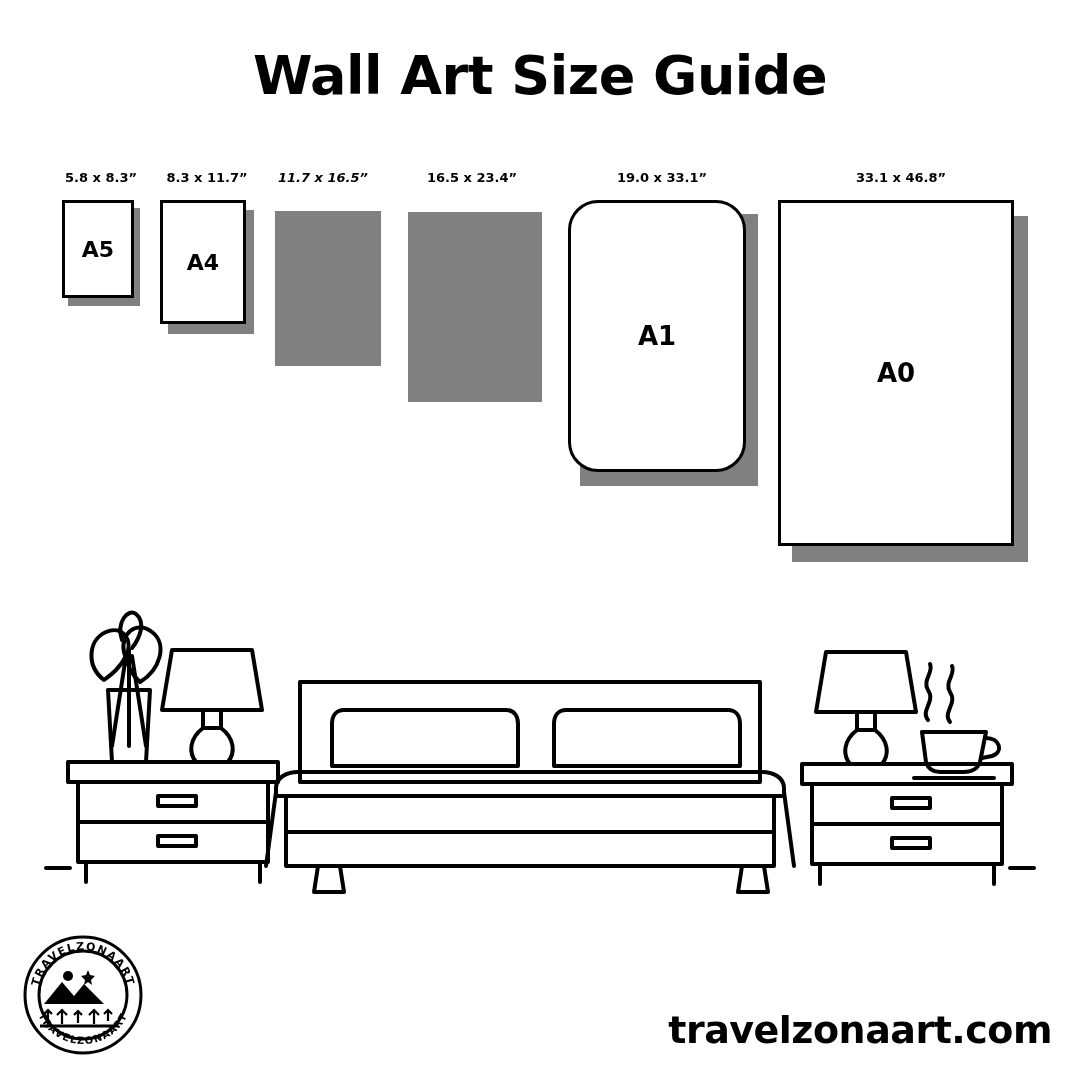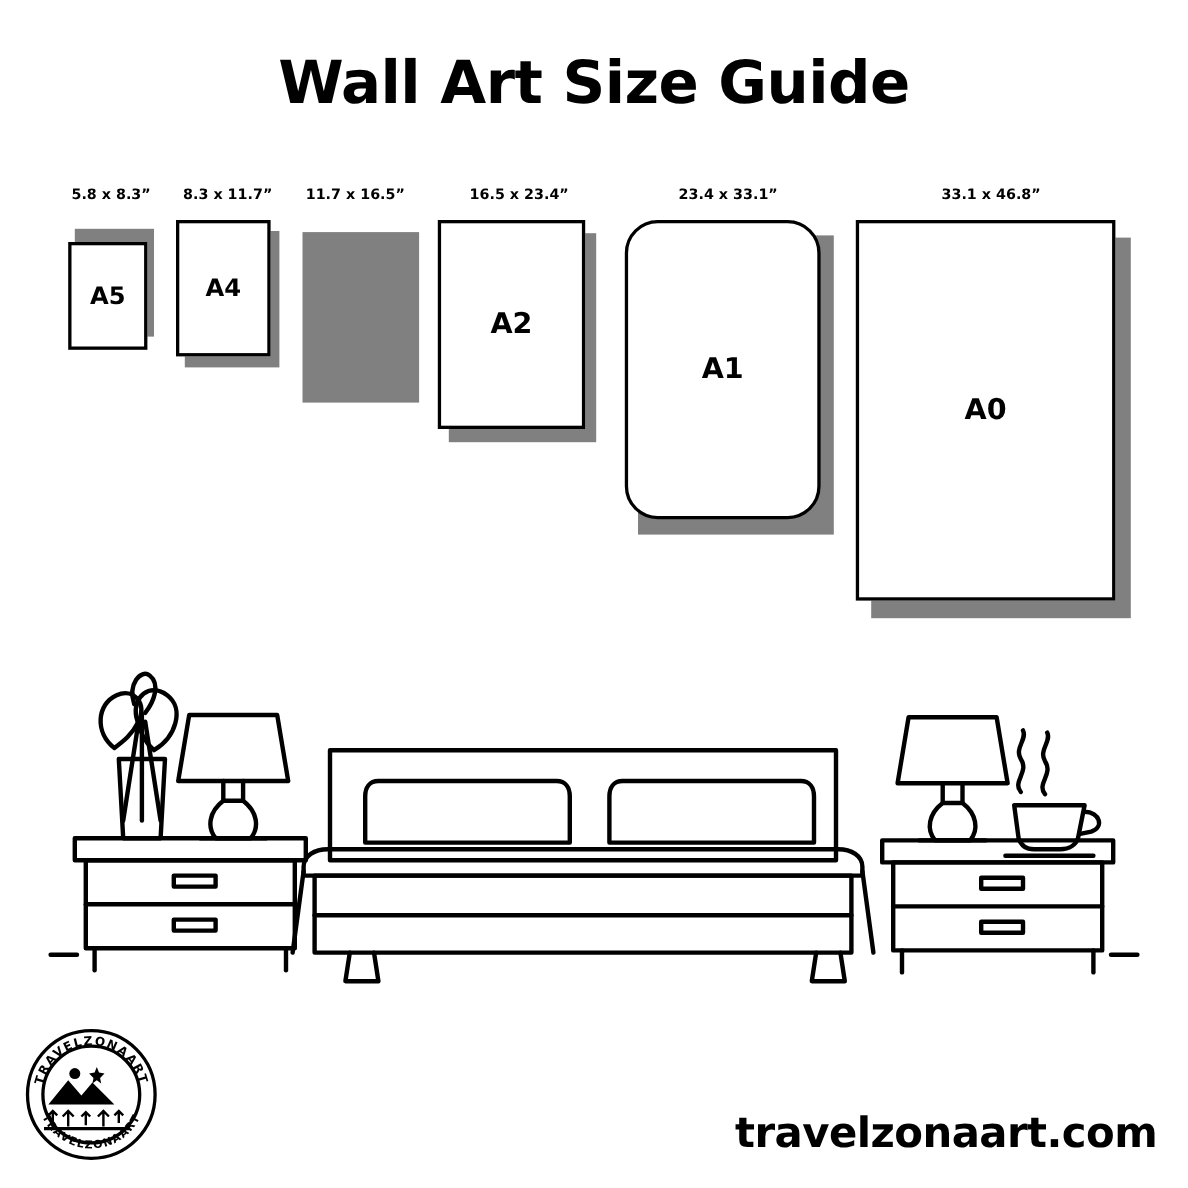--- a/index.html
+++ b/index.html
@@ -113,48 +113,45 @@
 
 <div id="stage">
 
   <div class="title">Wall Art Size Guide</div>
 
   <div class="frames">
 
     <div class="frame-group" style="left:54px; top:170px; width:94px; height:140px;">
       <div class="frame-label" style="top:0px;">5.8 x 8.3”</div>
       <div class="frame-shadow" style="left:14px; top:38px; width:72px; height:98px;"></div>
-      <div class="frame-box" style="left:8px; top:30px; width:72px; height:98px;margin-top:20px;">
+      <div class="frame-box" style="left:8px; top:30px; width:72px; height:98px;">
         <span class="frame-name sm">A5</span>
       </div>
     </div>
 
     <div class="frame-group" style="left:152px; top:170px; width:110px; height:180px;">
       <div class="frame-label" style="top:0px;">8.3 x 11.7”</div>
       <div class="frame-shadow" style="left:16px; top:40px; width:86px; height:124px;"></div>
       <div class="frame-box" style="left:8px; top:30px; width:86px; height:124px;">
         <span class="frame-name sm">A4</span>
       </div>
     </div>
 
-    <div class="frame-group" style="left:258px; top:170px; width:130px; height:230px;">
+    <div class="frame-group" style="left:258px; top:170px; width:130px; height:230px;font-style:italic;">
       <div class="frame-label" style="top:0px;">11.7 x 16.5”</div>
       <div class="frame-shadow" style="left:17px; top:41px; width:106px; height:155px;"></div>
     </div>
 
     <div class="frame-group" style="left:390px; top:170px; width:164px; height:270px;">
       <div class="frame-label" style="top:0px;">16.5 x 23.4”</div>
       <div class="frame-shadow" style="left:18px; top:42px; width:134px; height:190px;"></div>
-      <div class="frame-box" style="left:8px; top:30px; width:134px; height:190px;">
-        <span class="frame-name">A2</span>
-      </div>
     </div>
 
     <div class="frame-group" style="left:560px; top:170px; width:204px; height:340px;">
-      <div class="frame-label" style="top:0px;">23.4 x 33.1”</div>
+      <div class="frame-label" style="top:0px;">19.0 x 33.1”</div>
       <div class="frame-shadow" style="left:20px; top:44px; width:178px; height:272px;"></div>
       <div class="frame-box" style="left:8px; top:30px; width:178px; height:272px;border-radius:30px;">
         <span class="frame-name">A1</span>
       </div>
     </div>
 
     <div class="frame-group" style="left:770px; top:170px; width:262px; height:420px;">
       <div class="frame-label" style="top:0px;">33.1 x 46.8”</div>
       <div class="frame-shadow" style="left:22px; top:46px; width:236px; height:346px;"></div>
       <div class="frame-box" style="left:8px; top:30px; width:236px; height:346px;">

